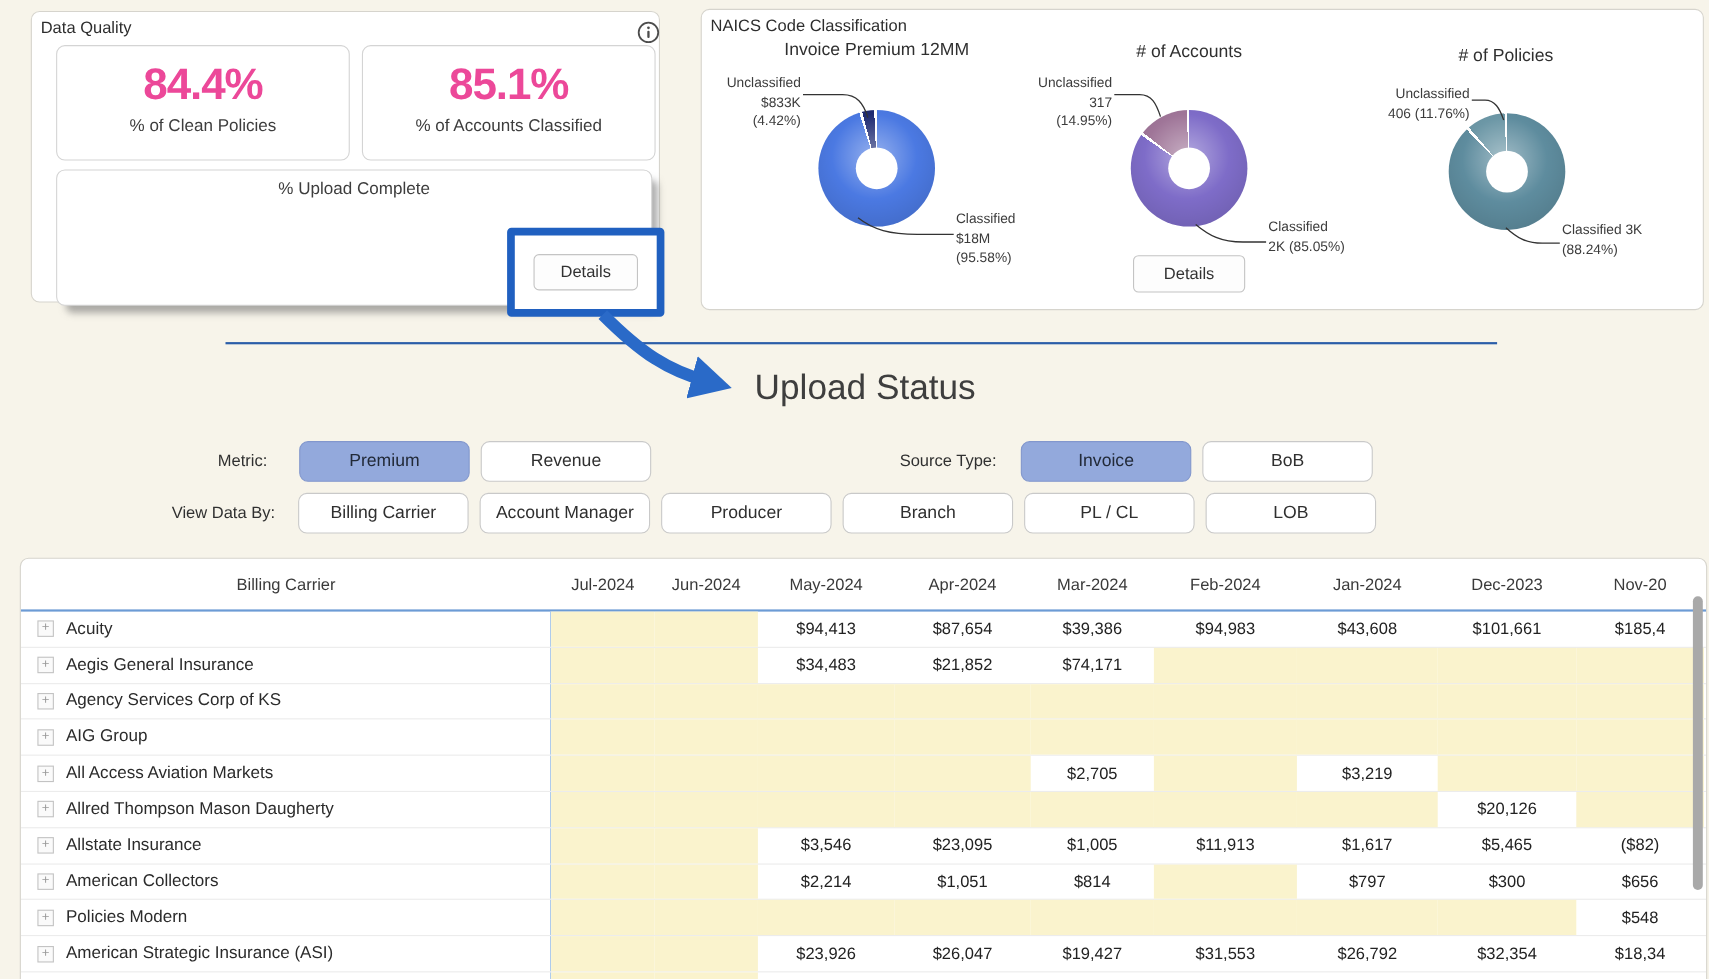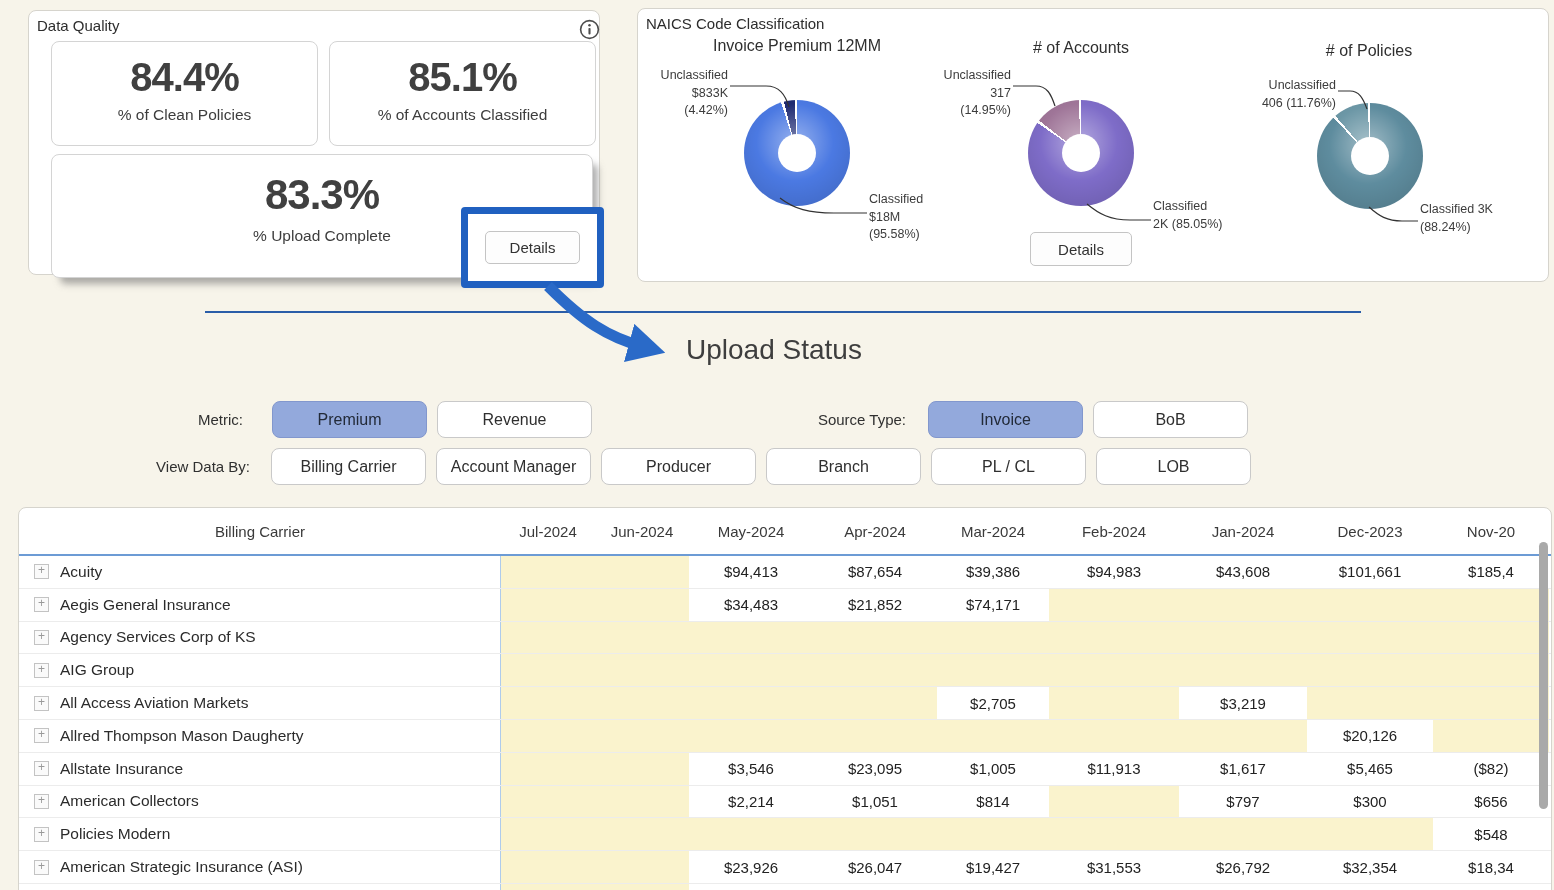--- a/index.html
+++ b/index.html
@@ -11,21 +11,21 @@
   }
   .panel{position:absolute;background:#fff;border:1px solid #d6d4cd;border-radius:8px;}
   .panel-title{position:absolute;left:8px;top:6px;font-size:15px;color:#2d2d2d;}
 
   
   .dq{left:28px;top:10px;width:570px;height:263px;}
   .info-icon{position:absolute;left:550px;top:8px;width:21px;height:21px;cursor:pointer;}
   .kpi-card{position:absolute;background:#fff;border:1px solid #d4d4d4;border-radius:8px;text-align:center;}
   .kpi-a{left:22px;top:30px;width:265px;height:103px;}
   .kpi-b{left:300px;top:30px;width:265px;height:103px;}
-  .kpi-value{font-size:40px;font-weight:bold;color:#404040;margin-top:13px;letter-spacing:-1px;}
+  .kpi-value{font-size:40px;font-weight:bold;color:#ec4899;margin-top:13px;letter-spacing:-1px;}
   .kpi-label{font-size:15.5px;color:#3d3d3d;margin-top:6px;}
   .kpi-big{left:22px;top:143px;width:540px;height:122px;
     box-shadow:7px 8px 7px -2px rgba(110,110,110,.55);}
   .kpi-big .kpi-value{font-size:42px;margin-top:16px;}
   .kpi-big .kpi-label{margin-top:8px;}
   .highlight-box{position:absolute;left:409px;top:52px;width:129px;height:67px;
     border:7px solid #2060c0;border-radius:4px;background:#fff;
     display:flex;align-items:center;justify-content:center;}
   .btn{background:#fdfdfd;border:1px solid #c4c4c4;border-radius:5px;
     font-family:inherit;font-size:15px;color:#323232;padding:7px 24px;cursor:pointer;}
@@ -50,21 +50,21 @@
   .l-1u{right:537px;top:58px;}
   .l-1c{left:515px;top:189px;}
   .l-2u{right:212px;top:68px;}
   .l-2c{left:782px;top:192px;}
   .connectors{position:absolute;left:0;top:0;pointer-events:none;}
   .naics-details{position:absolute;left:392px;top:223px;width:102px;height:34px;padding:0;}
 
   
   .divider{position:absolute;left:205px;top:311px;width:1156px;height:2px;background:#2a5da8;}
   .arrow-svg{position:absolute;left:0;top:0;pointer-events:none;}
-  .upload-status{position:absolute;left:686px;top:334px;margin:0;font-size:28px;font-weight:normal;color:#3e3e3e;}
+  .upload-status{position:absolute;left:686px;top:334px;margin:0;font-size:32px;font-weight:normal;color:#3e3e3e;}
 
   
   .flabel{position:absolute;font-size:15px;color:#303030;text-align:right;}
   .fl-metric{left:120px;top:411px;width:123px;}
   .fl-source{left:770px;top:411px;width:136px;}
   .fl-view{left:110px;top:458px;width:140px;}
   .fgroup{position:absolute;display:flex;gap:10px;}
   .fg-metric{left:272px;top:401px;}
   .fg-source{left:928px;top:401px;}
   .fg-view{left:271px;top:448px;}
@@ -101,21 +101,20 @@
 
   <div class="kpi-card kpi-a">
     <div class="kpi-value">84.4%</div>
     <div class="kpi-label">% of Clean Policies</div>
   </div>
   <div class="kpi-card kpi-b">
     <div class="kpi-value">85.1%</div>
     <div class="kpi-label">% of Accounts Classified</div>
   </div>
   <div class="kpi-card kpi-big">
-    <div class="kpi-value">83.3%</div>
     <div class="kpi-label">% Upload Complete</div>
     <div class="highlight-box">
       <button class="btn">Details</button>
     </div>
   </div>
 </section>
 
 <section class="panel naics">
   <div class="panel-title">NAICS Code Classification</div>
 

